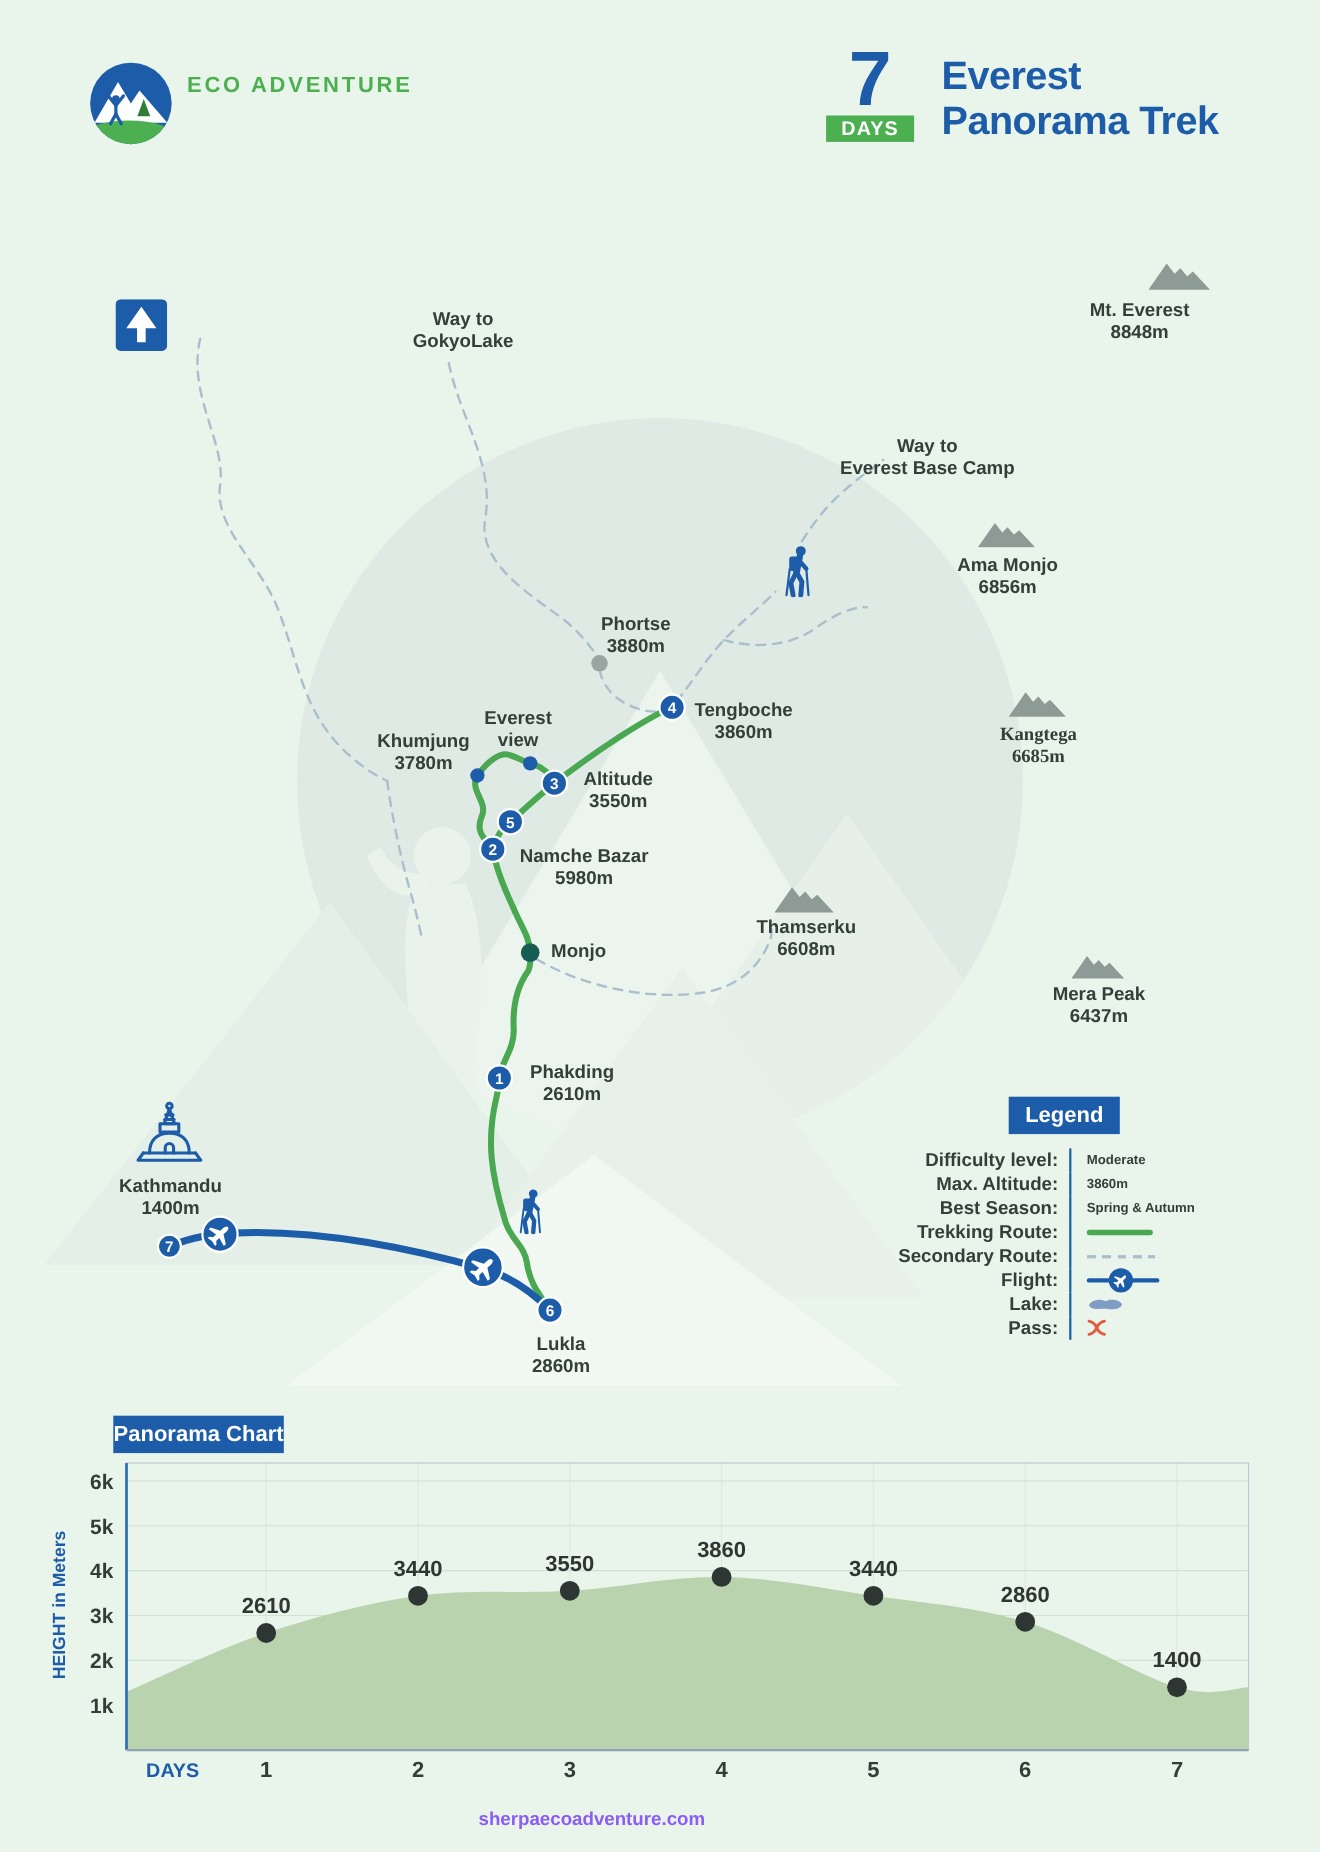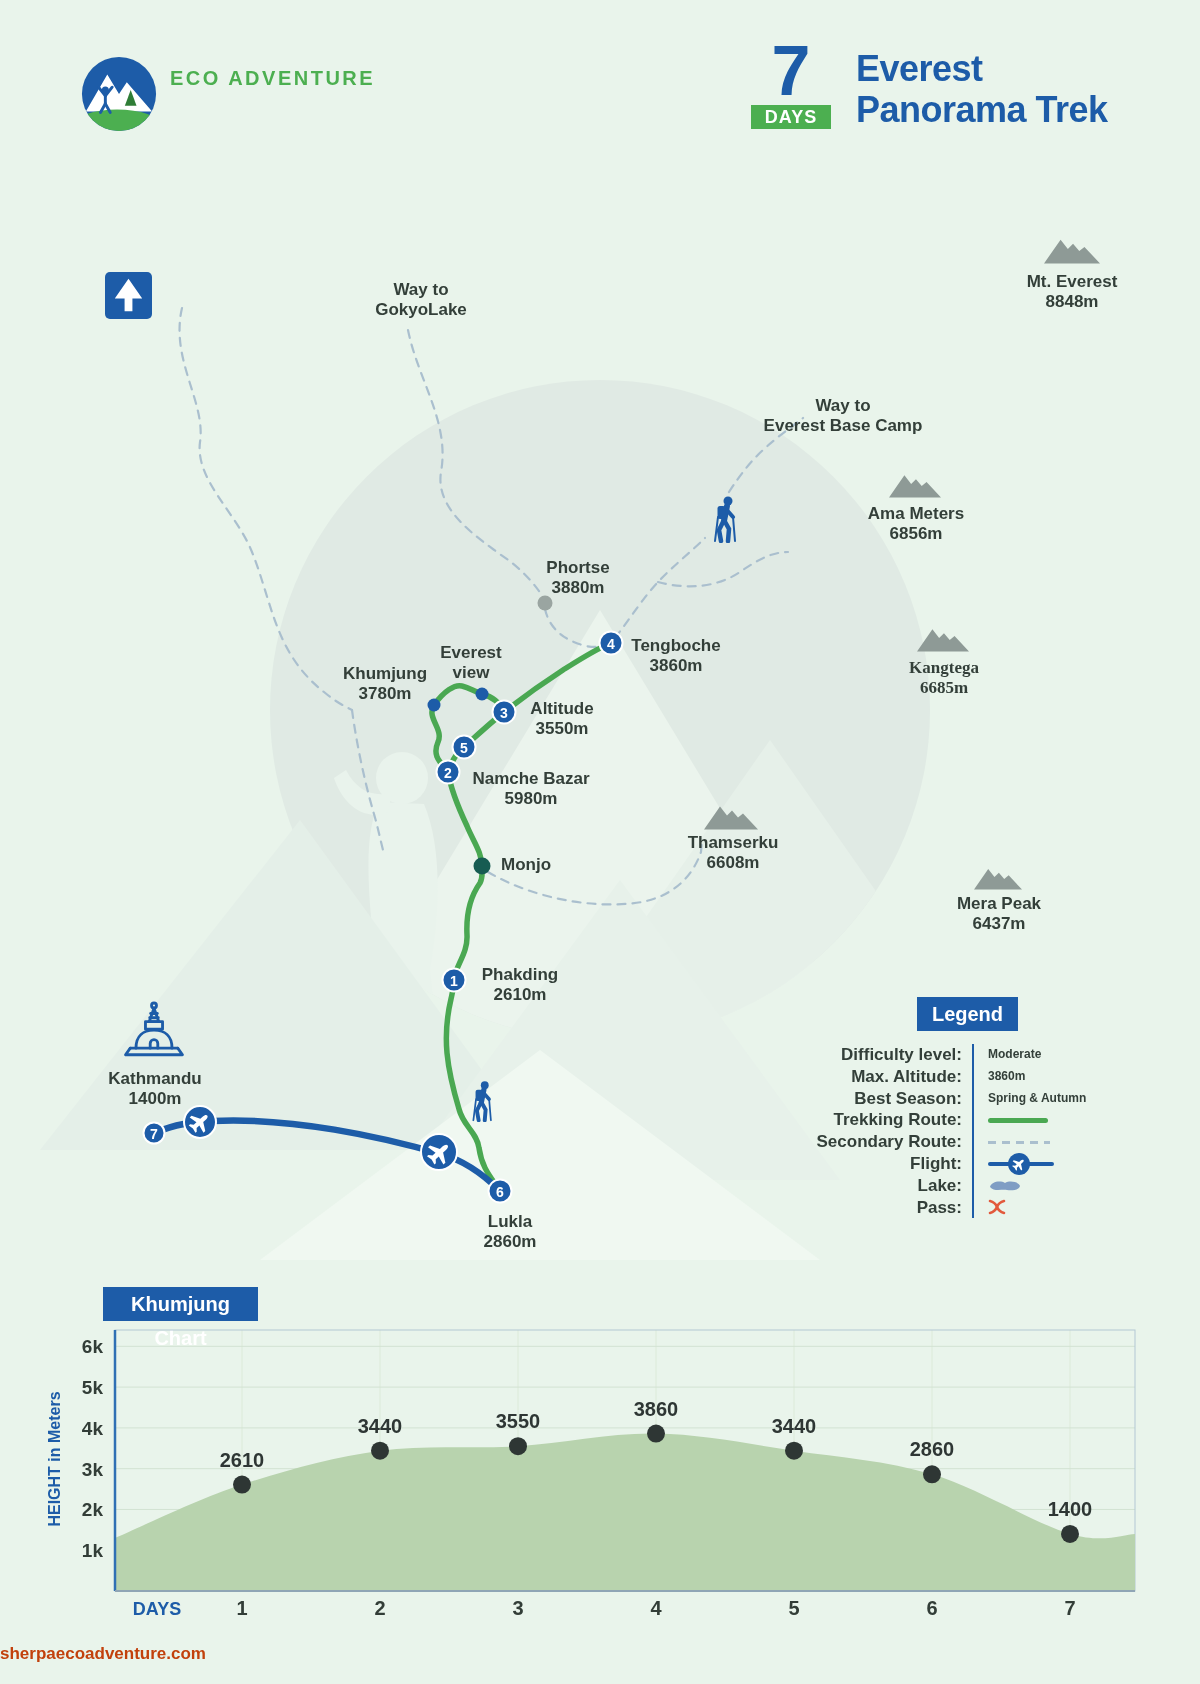--- a/index.html
+++ b/index.html
@@ -40,21 +40,21 @@
   
   .chart{left:0;top:1270px;width:1200px;height:360px;}
   .chart-title{left:103px;top:17px;width:155px;height:34px;background:#1d5ca8;color:#fff;font-size:20px;
                font-weight:bold;text-align:center;line-height:34px;}
   .ylab{left:-25px;top:180px;width:160px;text-align:center;transform:rotate(-90deg);
         color:#1d5ca8;font-size:16px;font-weight:bold;}
   text.tick{font-family:"Liberation Sans","DejaVu Sans",sans-serif;font-size:19px;font-weight:bold;fill:#323d37;}
   text.dval{font-family:"Liberation Sans","DejaVu Sans",sans-serif;font-size:20px;font-weight:bold;fill:#2e3634;}
   text.dnum{font-family:"Liberation Sans","DejaVu Sans",sans-serif;font-size:20px;font-weight:bold;fill:#323d37;}
   text.days{font-family:"Liberation Sans","DejaVu Sans",sans-serif;font-size:18px;font-weight:bold;fill:#1d5ca8;}
-  .footer{left:0;top:1644px;width:1076px;font-size:17px;font-weight:bold;color:#c2410c;}
+  .footer{left:0;top:1644px;width:1076px;text-align:center;font-size:17px;font-weight:bold;color:#8b5cf6;}
 </style>
 </head>
 <body>
 
 <div class="page">
 
   <div class="abs" style="left:0;top:0;width:1200px;height:180px;">
     <div class="abs" style="left:80px;top:55px;width:78px;height:78px;">
       <svg viewBox="0 0 80 80" width="78" height="78">
         <defs>
@@ -149,31 +149,31 @@
     <div class="mlabel" style="left:843px;top:216px;">
       <div>Way to</div>
       <div>Everest Base Camp</div>
     </div>
 
     <div class="abs" style="left:1044px;top:56px;width:56px;height:28px;">
       <svg viewBox="0 0 54 26" width="56" height="28">
           <path d="M0,26 L16,3 L23,12 L28,7 L34,14 L39,10 L54,26 Z" fill="#8e9a96"></path>
         </svg>
     </div>
-    <div class="mlabel" style="left:1072px;top:92px;text-align:center;">
+    <div class="mlabel" style="left:1036px;top:92px;text-align:center;">
       <div>Mt. Everest</div>
       <div>8848m</div>
     </div>
     <div class="abs" style="left:889px;top:292px;width:52px;height:26px;">
       <svg viewBox="0 0 54 26" width="52" height="26">
           <path d="M0,26 L16,3 L23,12 L28,7 L34,14 L39,10 L54,26 Z" fill="#8e9a96"></path>
         </svg>
     </div>
     <div class="mlabel" style="left:916px;top:324px;">
-      <div>Ama Meters</div>
+      <div>Ama Monjo</div>
       <div>6856m</div>
     </div>
     <div class="abs" style="left:917px;top:446px;width:52px;height:26px;">
       <svg viewBox="0 0 54 26" width="52" height="26">
           <path d="M0,26 L16,3 L23,12 L28,7 L34,14 L39,10 L54,26 Z" fill="#8e9a96"></path>
         </svg>
     </div>
     <div class="mlabel" style="left:944px;top:478px;font-family:Liberation Serif, serif;">
       <div>Kangtega</div>
       <div>6685m</div>
@@ -348,21 +348,21 @@
       <div class="lg-r">
         <svg viewBox="0 0 18 18" width="18" height="18" fill="none" stroke="#e2593c" stroke-width="2.6" stroke-linecap="round">
           <path d="M2,3 C6,4 8,6.5 9,9 C10,6.5 12,4 16,3"></path>
           <path d="M2,15 C6,14 8,11.5 9,9 C10,11.5 12,14 16,15"></path>
         </svg>
       </div>
     </div>
   </div>
 
   <div class="abs chart">
-    <div class="abs chart-title">Khumjung Chart</div>
+    <div class="abs chart-title">Panorama Chart</div>
     <div class="abs ylab">HEIGHT in Meters</div>
     <svg id="chart-svg" width="1200" height="360" viewBox="0 0 1200 360" style="position:absolute;left:0;top:0;">
         <line x1="242" y1="60" x2="242" y2="321" stroke="#dcead9" stroke-width="1"></line>
         <line x1="380" y1="60" x2="380" y2="321" stroke="#dcead9" stroke-width="1"></line>
         <line x1="518" y1="60" x2="518" y2="321" stroke="#dcead9" stroke-width="1"></line>
         <line x1="656" y1="60" x2="656" y2="321" stroke="#dcead9" stroke-width="1"></line>
         <line x1="794" y1="60" x2="794" y2="321" stroke="#dcead9" stroke-width="1"></line>
         <line x1="932" y1="60" x2="932" y2="321" stroke="#dcead9" stroke-width="1"></line>
         <line x1="1070" y1="60" x2="1070" y2="321" stroke="#dcead9" stroke-width="1"></line>
         <line x1="115" y1="280.21875" x2="1135" y2="280.21875" stroke="#d2e2d2" stroke-width="1"></line>

